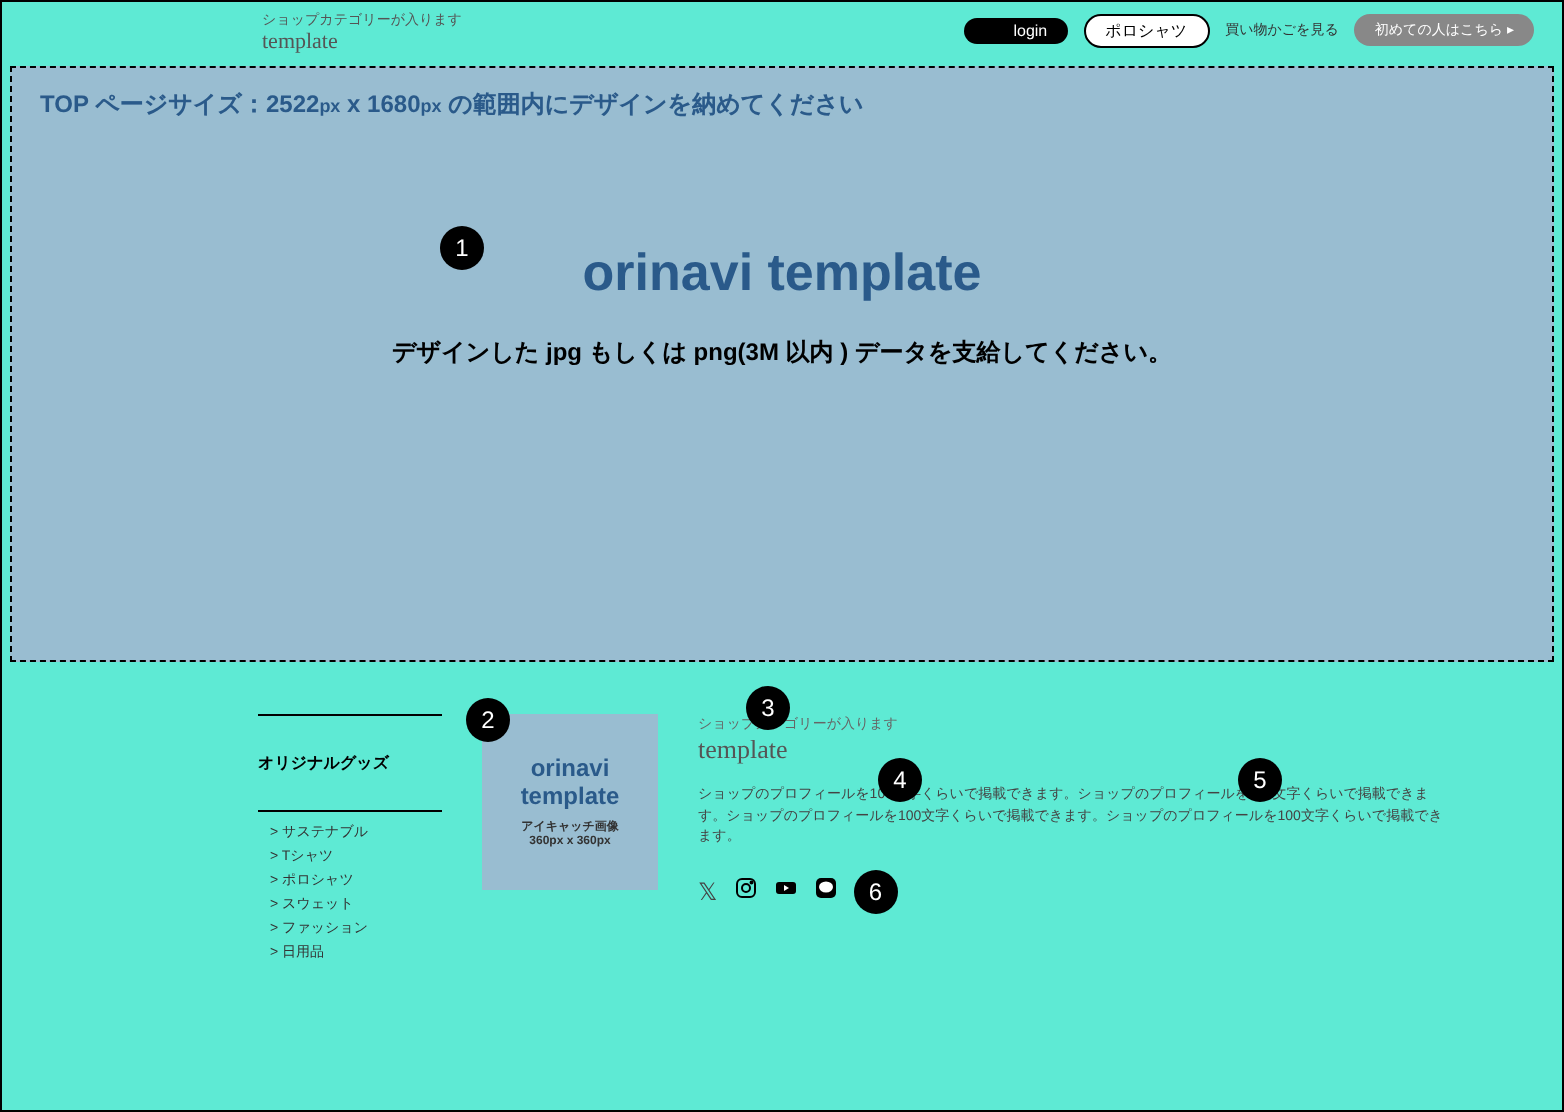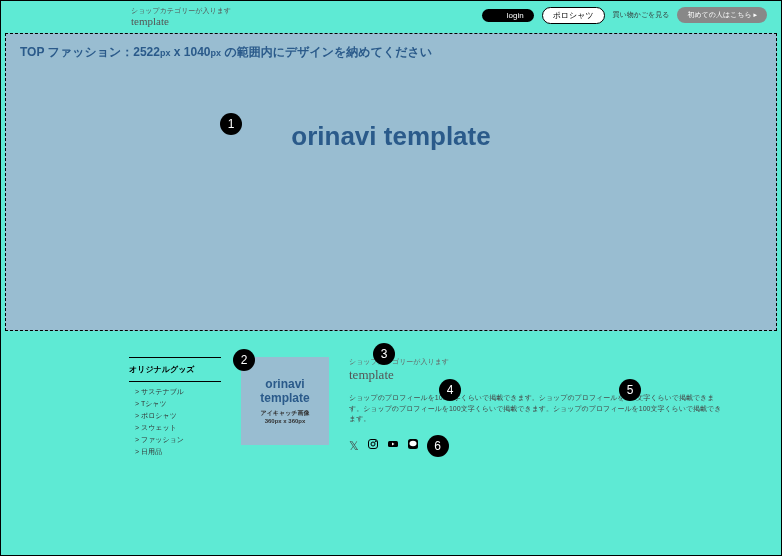--- a/index.html
+++ b/index.html
@@ -18,21 +18,21 @@
 .hero-wrap { padding: 4px; }
 .hero { border: 1.5px dashed #000; background: #99bdd1; position: relative; height: 298px; padding: 10px 14px; }
 .hero-top { color: #2a5a8a; font-size: 12px; font-weight: bold; }
 .hero-top .px { font-size: 9px; }
 .hero-center { text-align: center; margin-top: 60px; position: relative; }
 .hero-title { color: #2a5a8a; font-size: 26px; font-weight: bold; }
 .hero-desc { font-size: 12px; font-weight: bold; margin-top: 14px; line-height: 1.8; }
 .circle { width: 22px; height: 22px; border-radius: 50%; background: #000; color: #fff; font-size: 12px; display: inline-flex; align-items: center; justify-content: center; position: absolute; }
 .lower { display: flex; padding: 22px 18px 0 128px; gap: 20px; position: relative; }
 .sidebar { width: 92px; font-size: 7px; }
-.sidebar-title { font-weight: bold; border-top: 1px solid #000; border-bottom: 1px solid #000; padding: 6px 0; margin-bottom: 4px; font-size: 8px; }
+.sidebar-title { font-weight: bold; border-top: 1px solid #000; border-bottom: 1px solid #000; padding: 18px 0; margin-bottom: 4px; font-size: 8px; }
 .sidebar-item { padding: 1px 0 1px 6px; color: #333; }
 .thumb { width: 88px; height: 88px; background: #99bdd1; display: flex; flex-direction: column; align-items: center; justify-content: center; font-size: 6px; color: #333; position: relative; }
 .thumb-title { color: #2a5a8a; font-weight: bold; font-size: 12px; text-align: center; line-height: 1.1; }
 .detail { flex: 1; font-size: 7px; color: #444; position: relative; }
 .detail .cat { font-size: 7px; color: #666; }
 .detail .name { font-size: 13px; color: #555; font-family: serif; margin-bottom: 10px; }
 .detail .prof { line-height: 1.5; padding-right: 40px; }
 .social { display: flex; gap: 8px; margin-top: 10px; font-size: 12px; align-items: center; }
 .social svg { width: 12px; height: 12px; }
 </style>
@@ -48,26 +48,27 @@
     <span class="btn btn-dark">login</span>
     <span class="btn btn-outline">ポロシャツ</span>
     <span class="link-sm">買い物かごを見る</span>
     <span class="btn btn-gray">初めての人はこちら ▸</span>
   </div>
 
 
   <div class="hero-wrap">
     <div class="hero">
       <div class="hero-top">
-        <span>TOP ファッション：</span><span>2522</span><span class="px">px</span><span> x </span><span>1040</span><span class="px">px</span><span> の範囲内にデザインを納めてください</span>
+        <span>TOP ページサイズ：</span><span>2522</span><span class="px">px</span><span> x </span><span>1680</span><span class="px">px</span><span> の範囲内にデザインを納めてください</span>
       </div>
       <div class="hero-center">
         <span class="circle" style="left:200px; top:-8px;">1</span>
         <div class="hero-title">orinavi template</div>
         <div class="hero-desc">
+          <div>デザインした jpg もしくは png(3M 以内 ) データを支給してください。</div>
         </div>
       </div>
     </div>
   </div>
 
   <div class="lower">
     <div class="sidebar">
       <div class="sidebar-title">オリジナルグッズ</div>
       <div class="sidebar-item">&gt; サステナブル</div>
       <div class="sidebar-item">&gt; Tシャツ</div>

